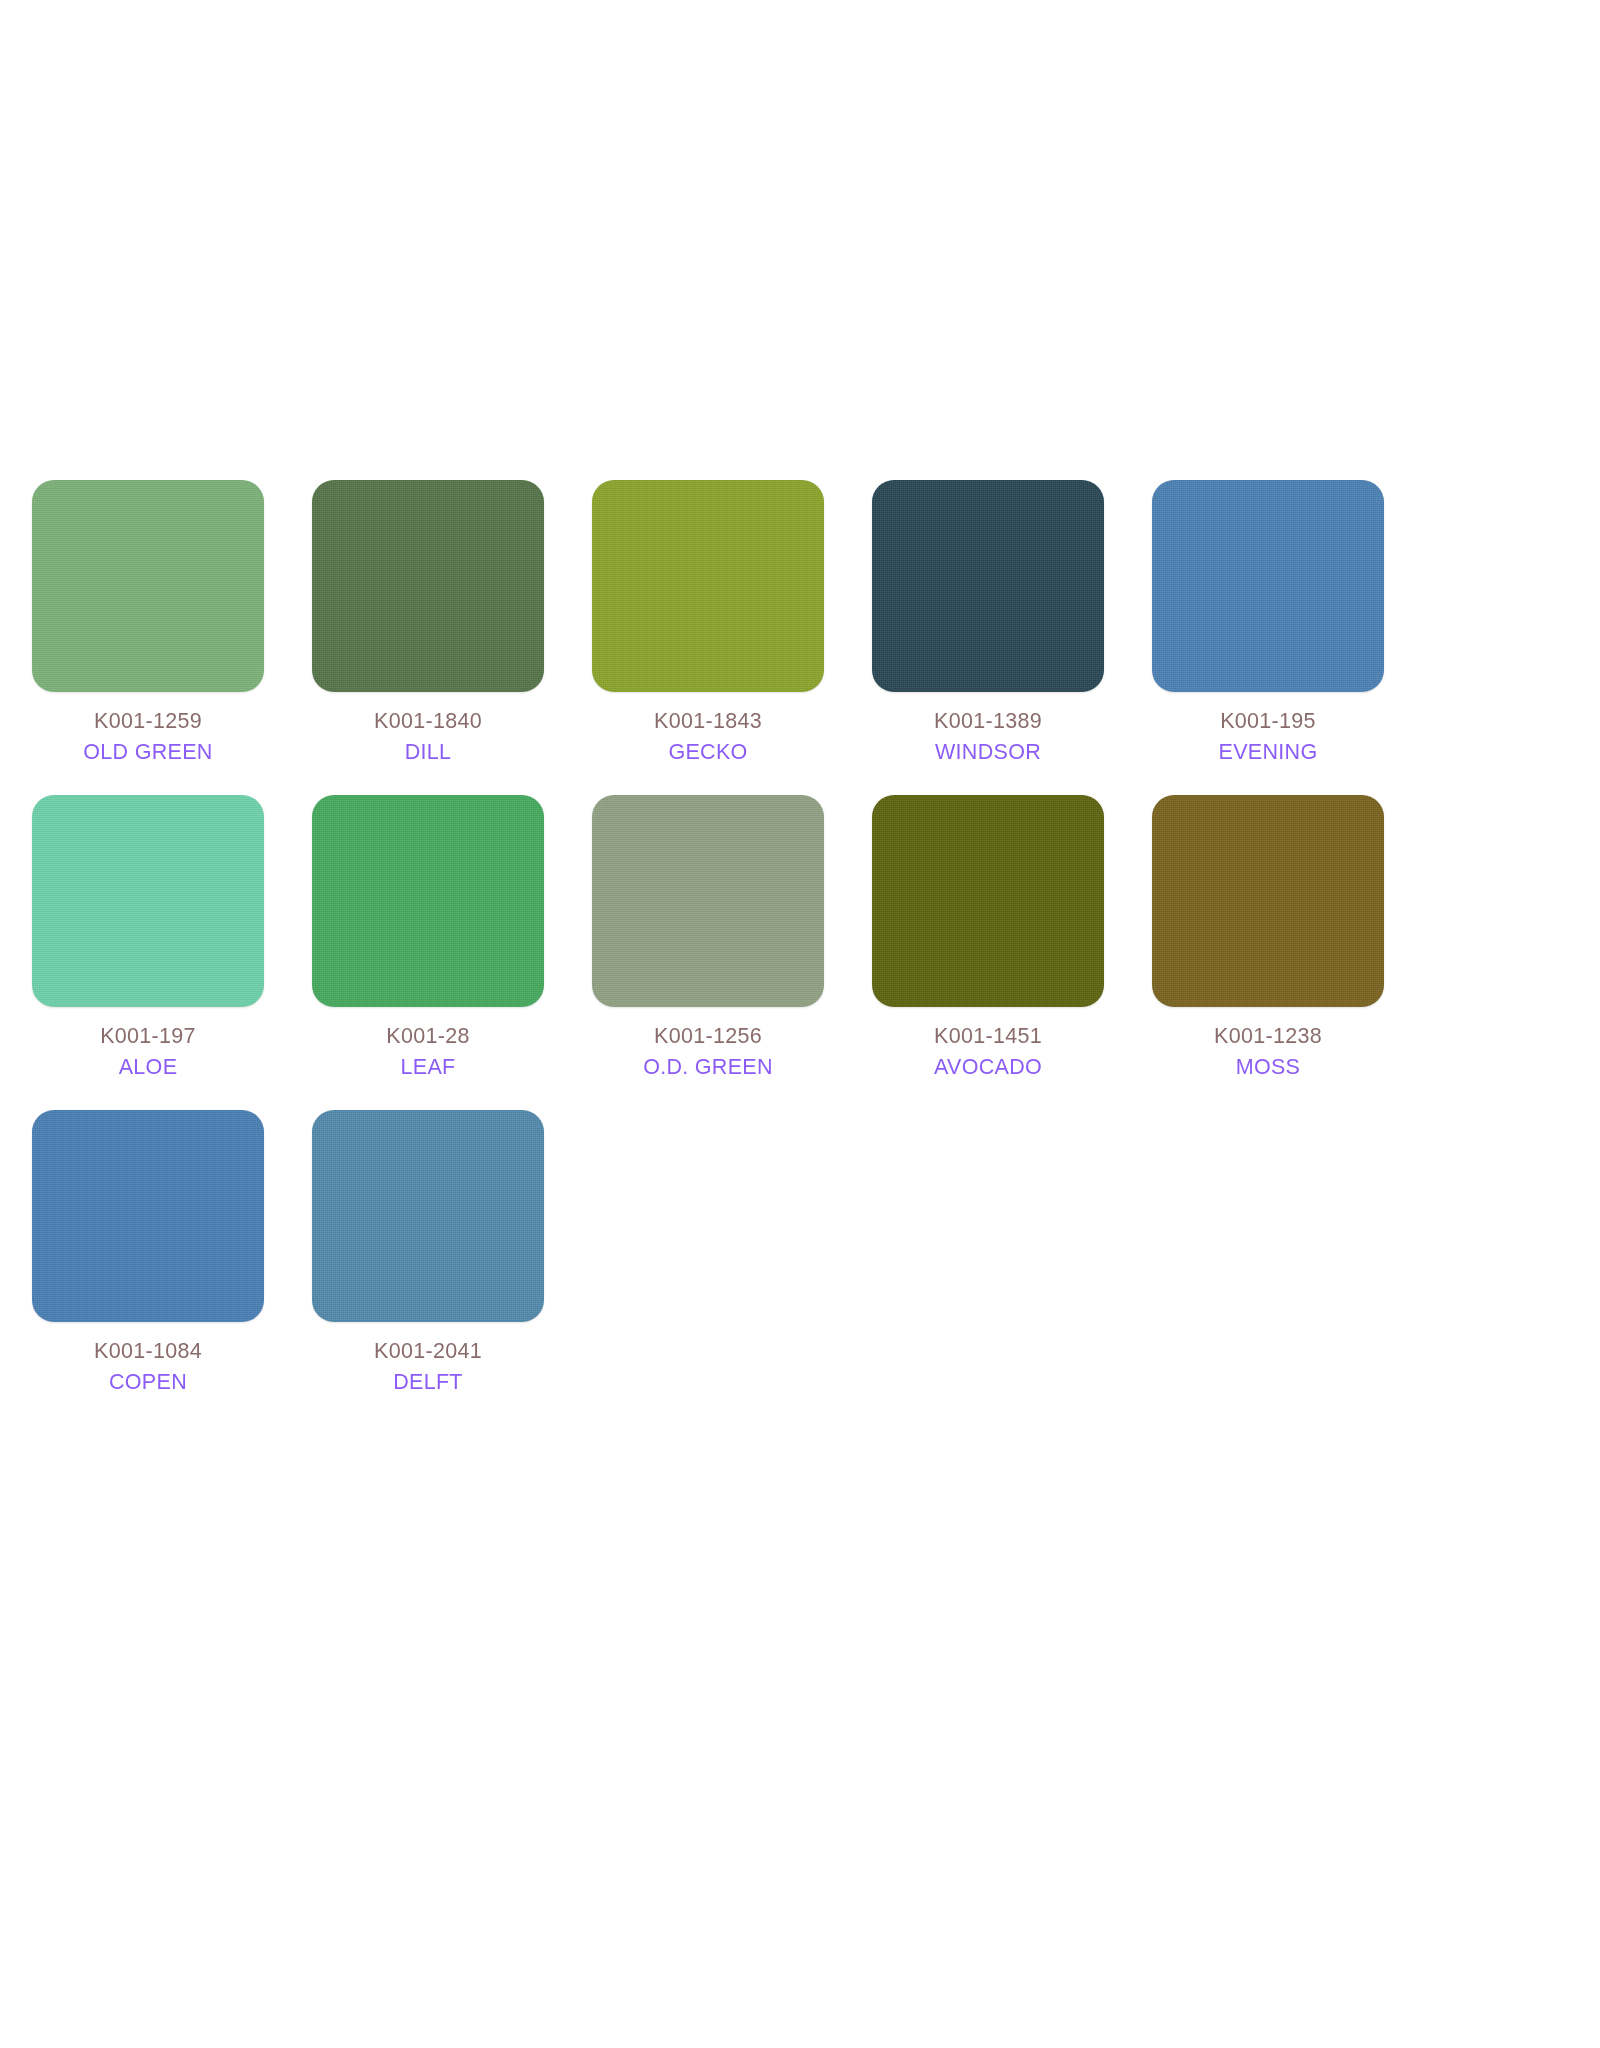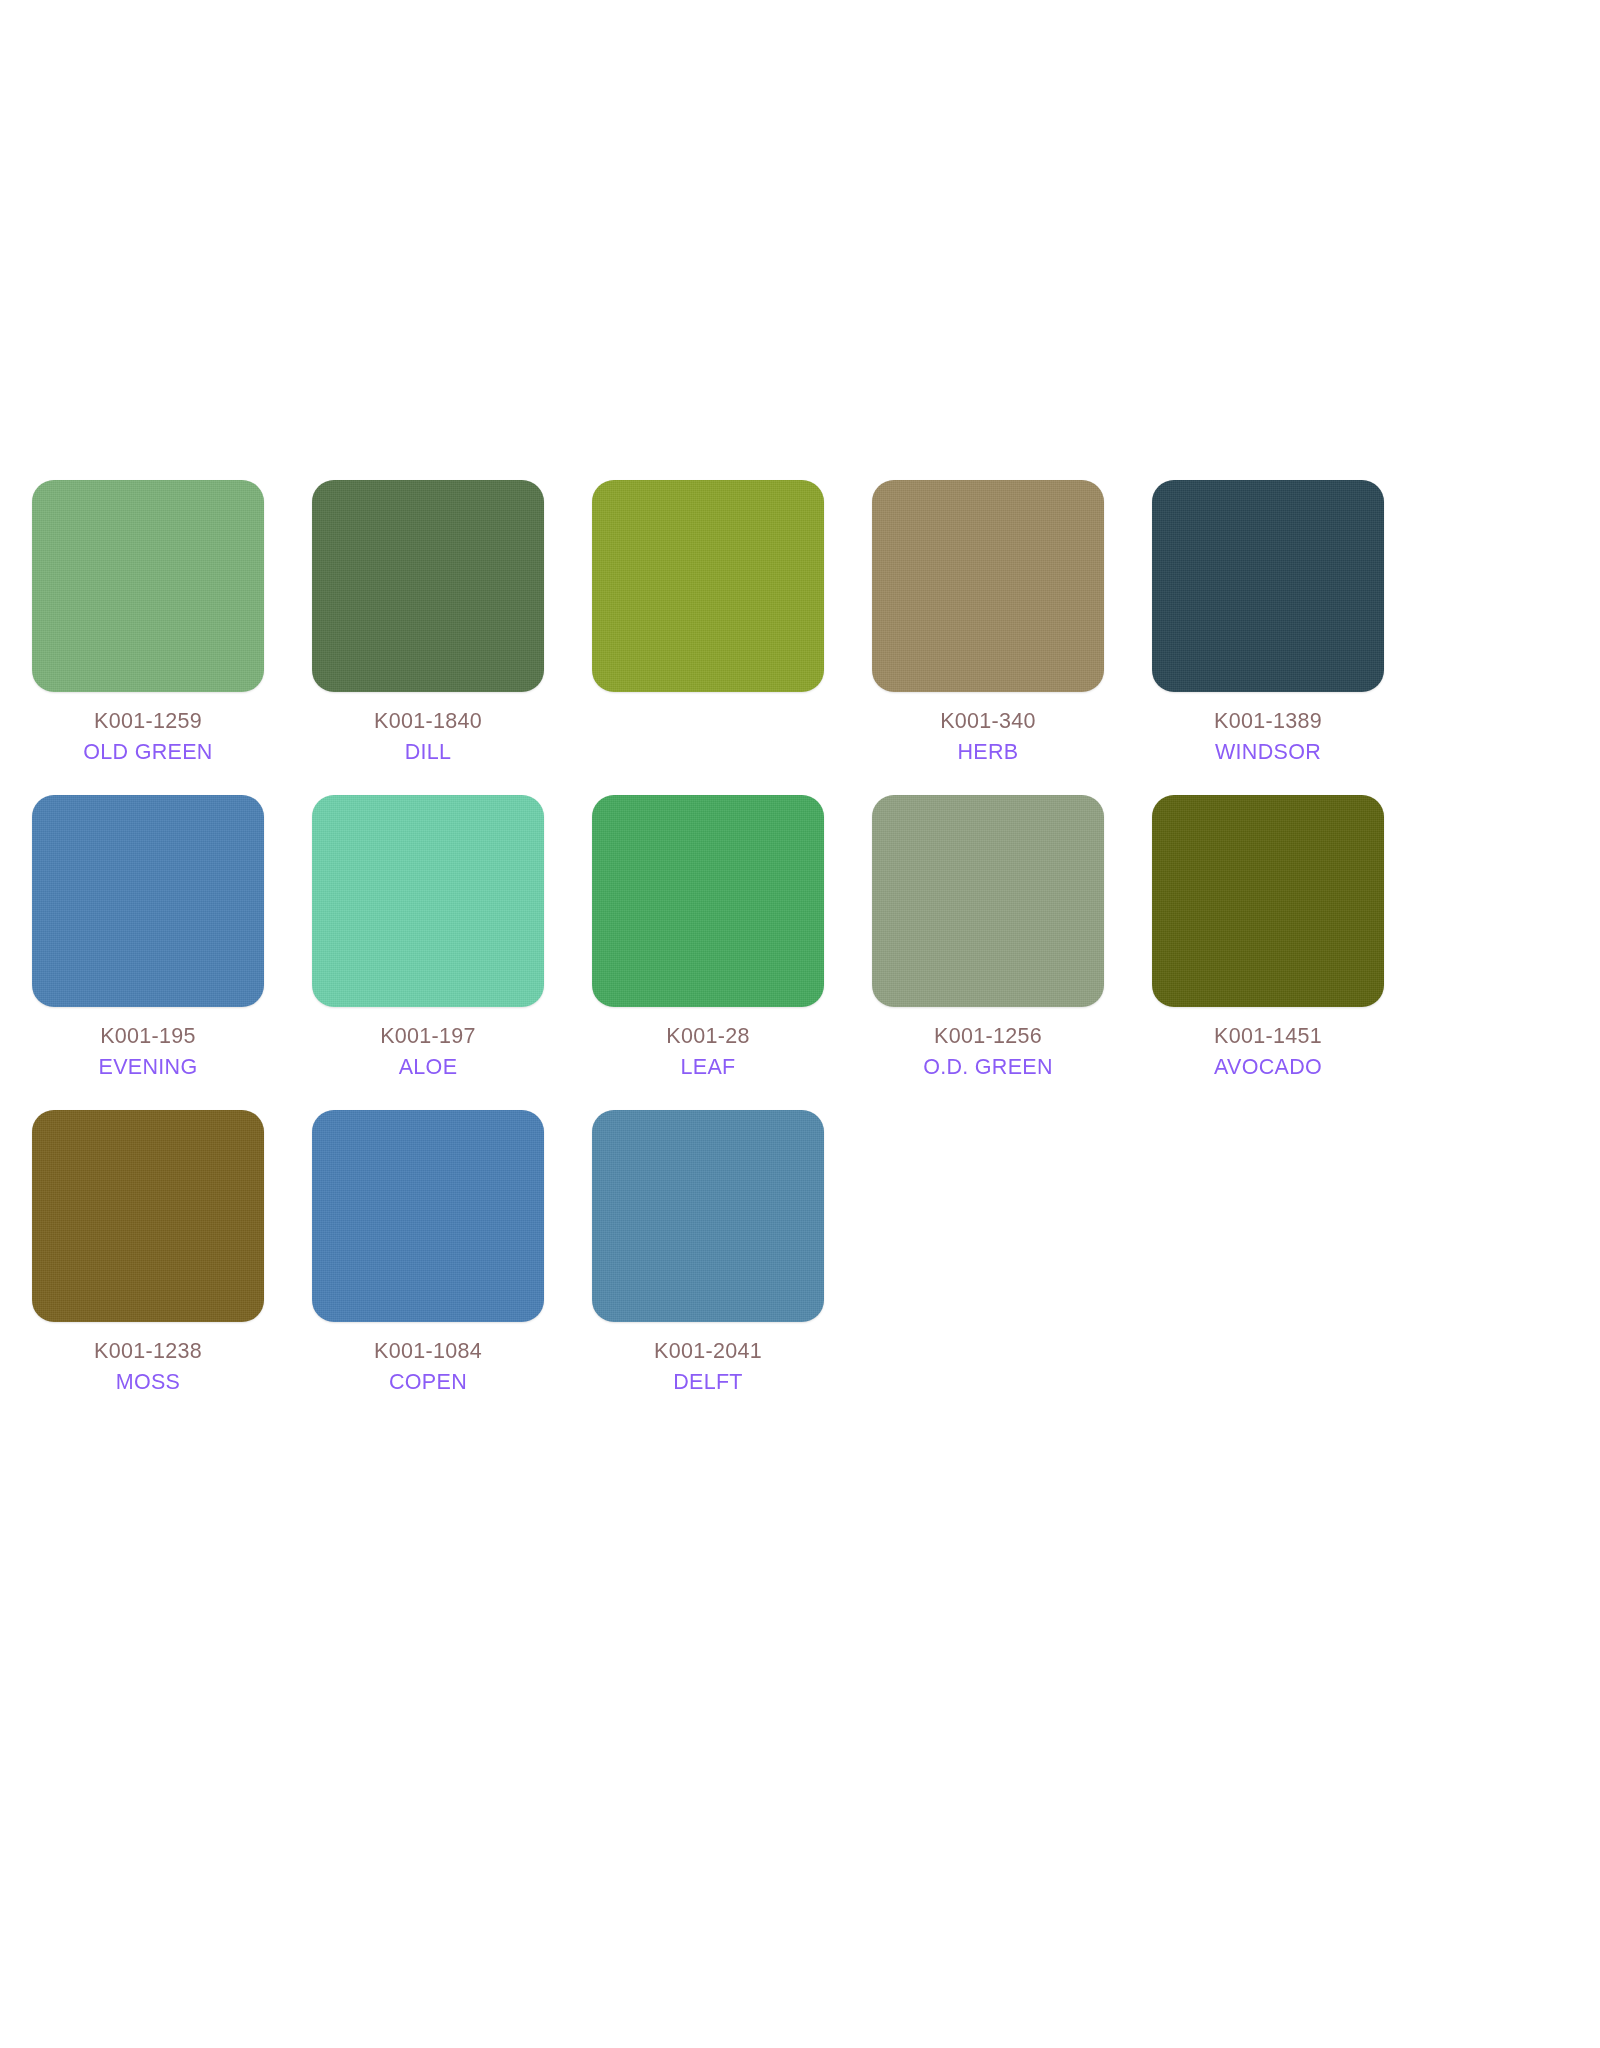--- a/index.html
+++ b/index.html
@@ -97,26 +97,23 @@
       </div>
       <div class="swatch-cell">
         <div class="swatch-chip" style="background-color: rgb(86, 116, 74);"></div>
         <div class="swatch-caption">
           <span class="swatch-code">K001-1840</span>
           <span class="swatch-name">DILL</span>
         </div>
       </div>
       <div class="swatch-cell">
         <div class="swatch-chip" style="background-color: rgb(139, 164, 44);"></div>
-      </div>
-      <div class="swatch-cell">
-        <div class="swatch-chip" style="background-color: rgb(156, 138, 98);"></div>
         <div class="swatch-caption">
-          <span class="swatch-code">K001-340</span>
-          <span class="swatch-name">HERB</span>
+          <span class="swatch-code">K001-1843</span>
+          <span class="swatch-name">GECKO</span>
         </div>
       </div>
       <div class="swatch-cell">
         <div class="swatch-chip" style="background-color: rgb(42, 71, 84);"></div>
         <div class="swatch-caption">
           <span class="swatch-code">K001-1389</span>
           <span class="swatch-name">WINDSOR</span>
         </div>
       </div>
       <div class="swatch-cell">

